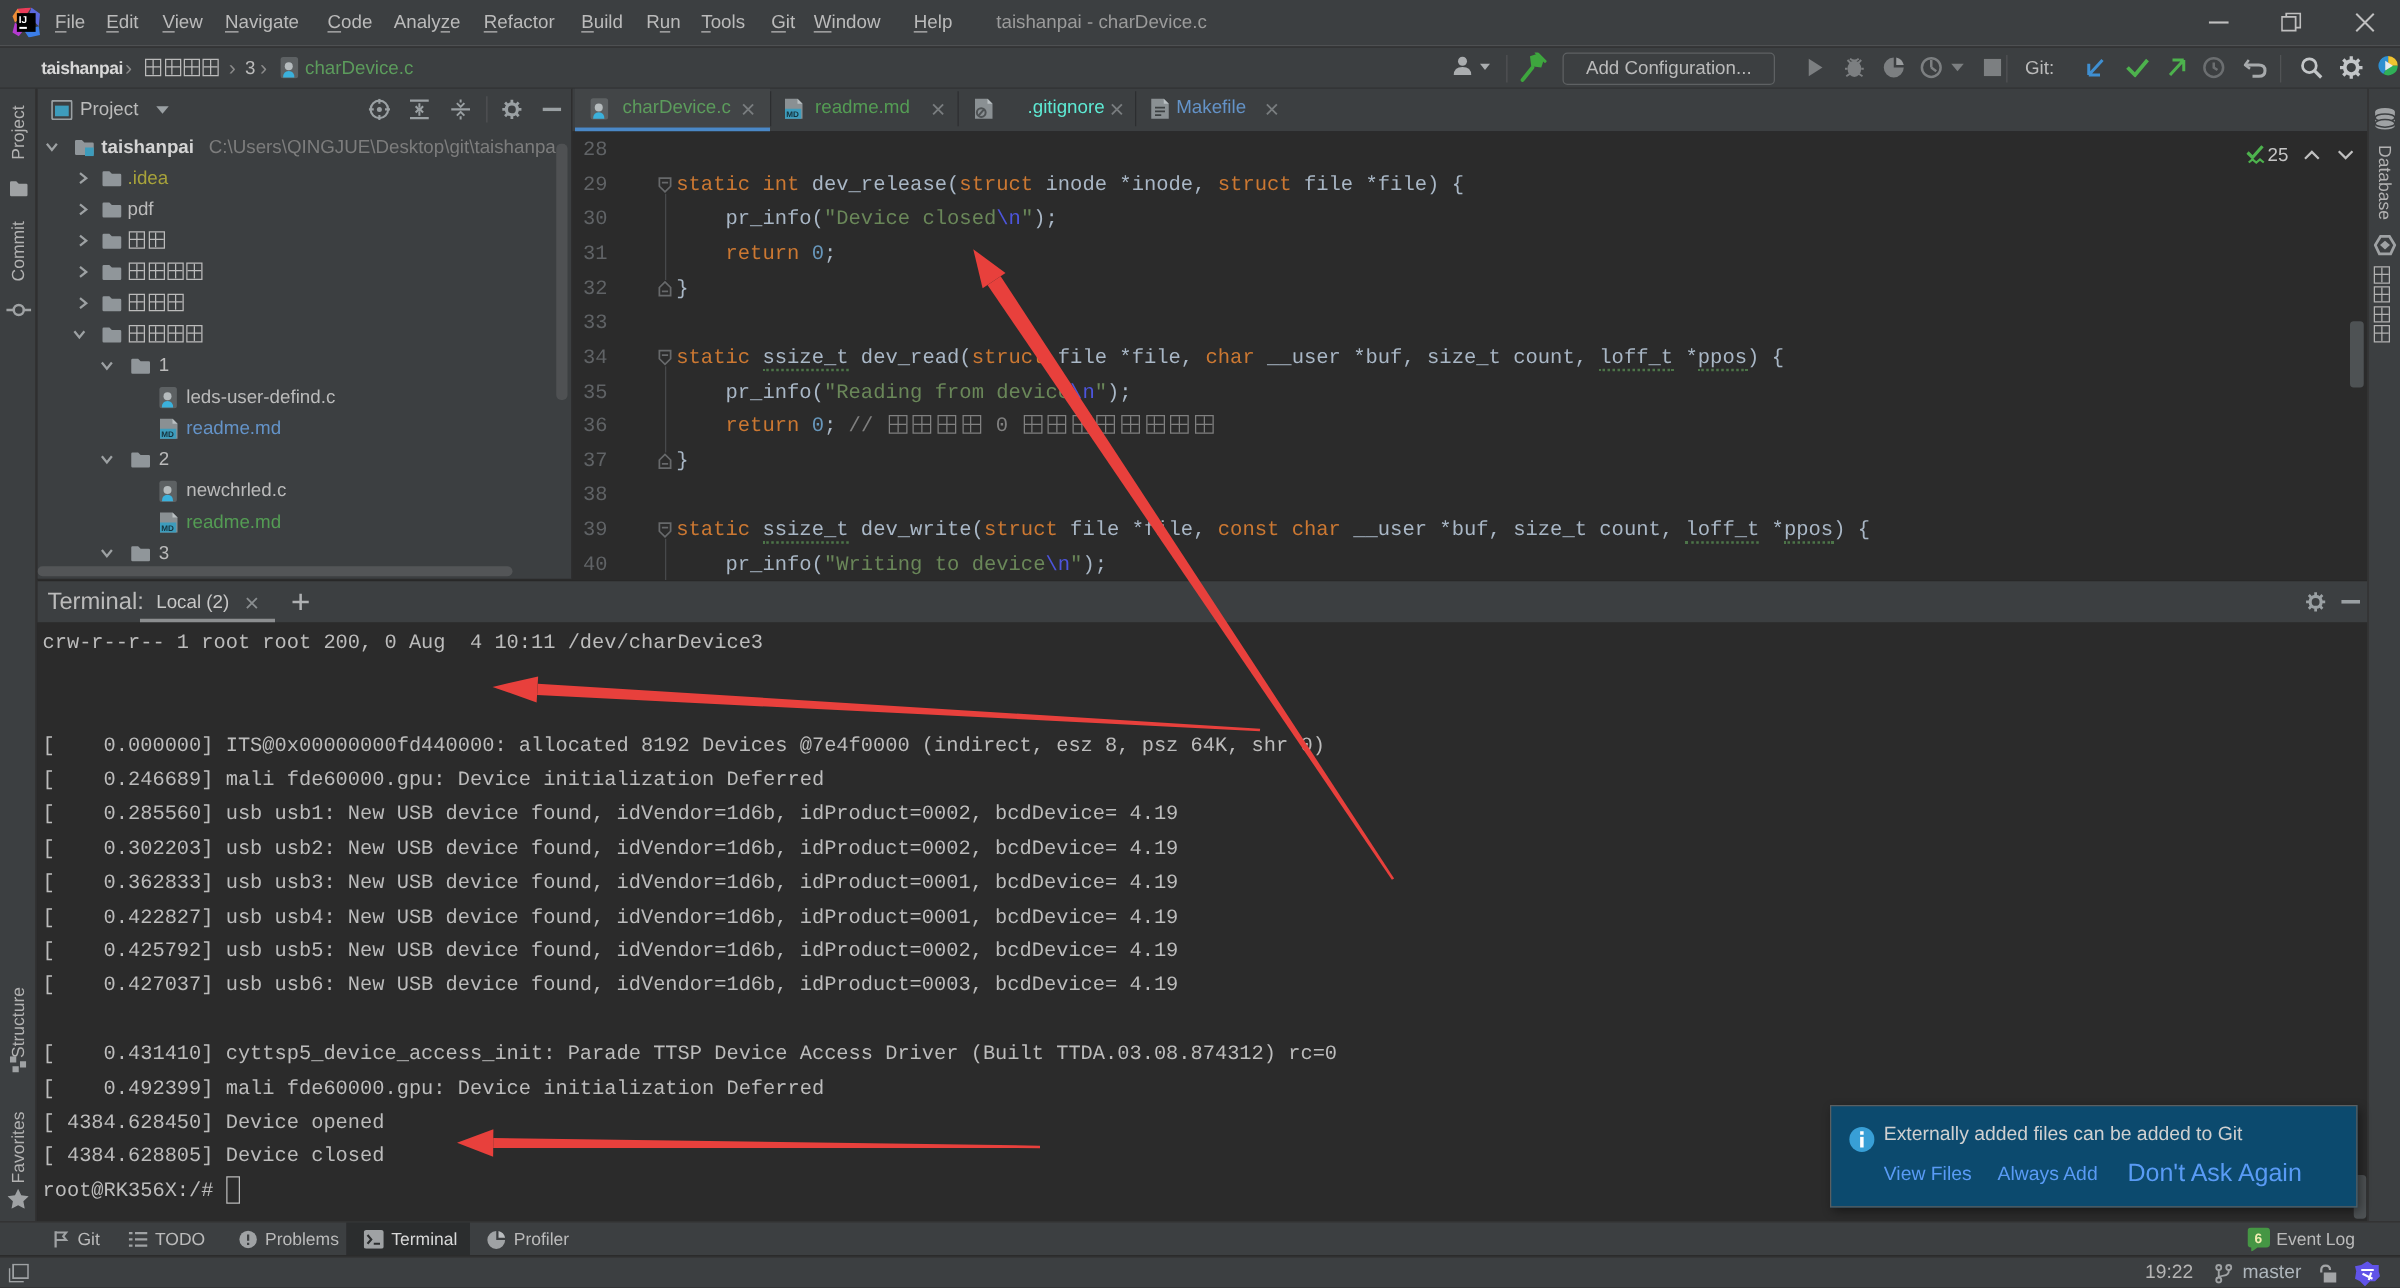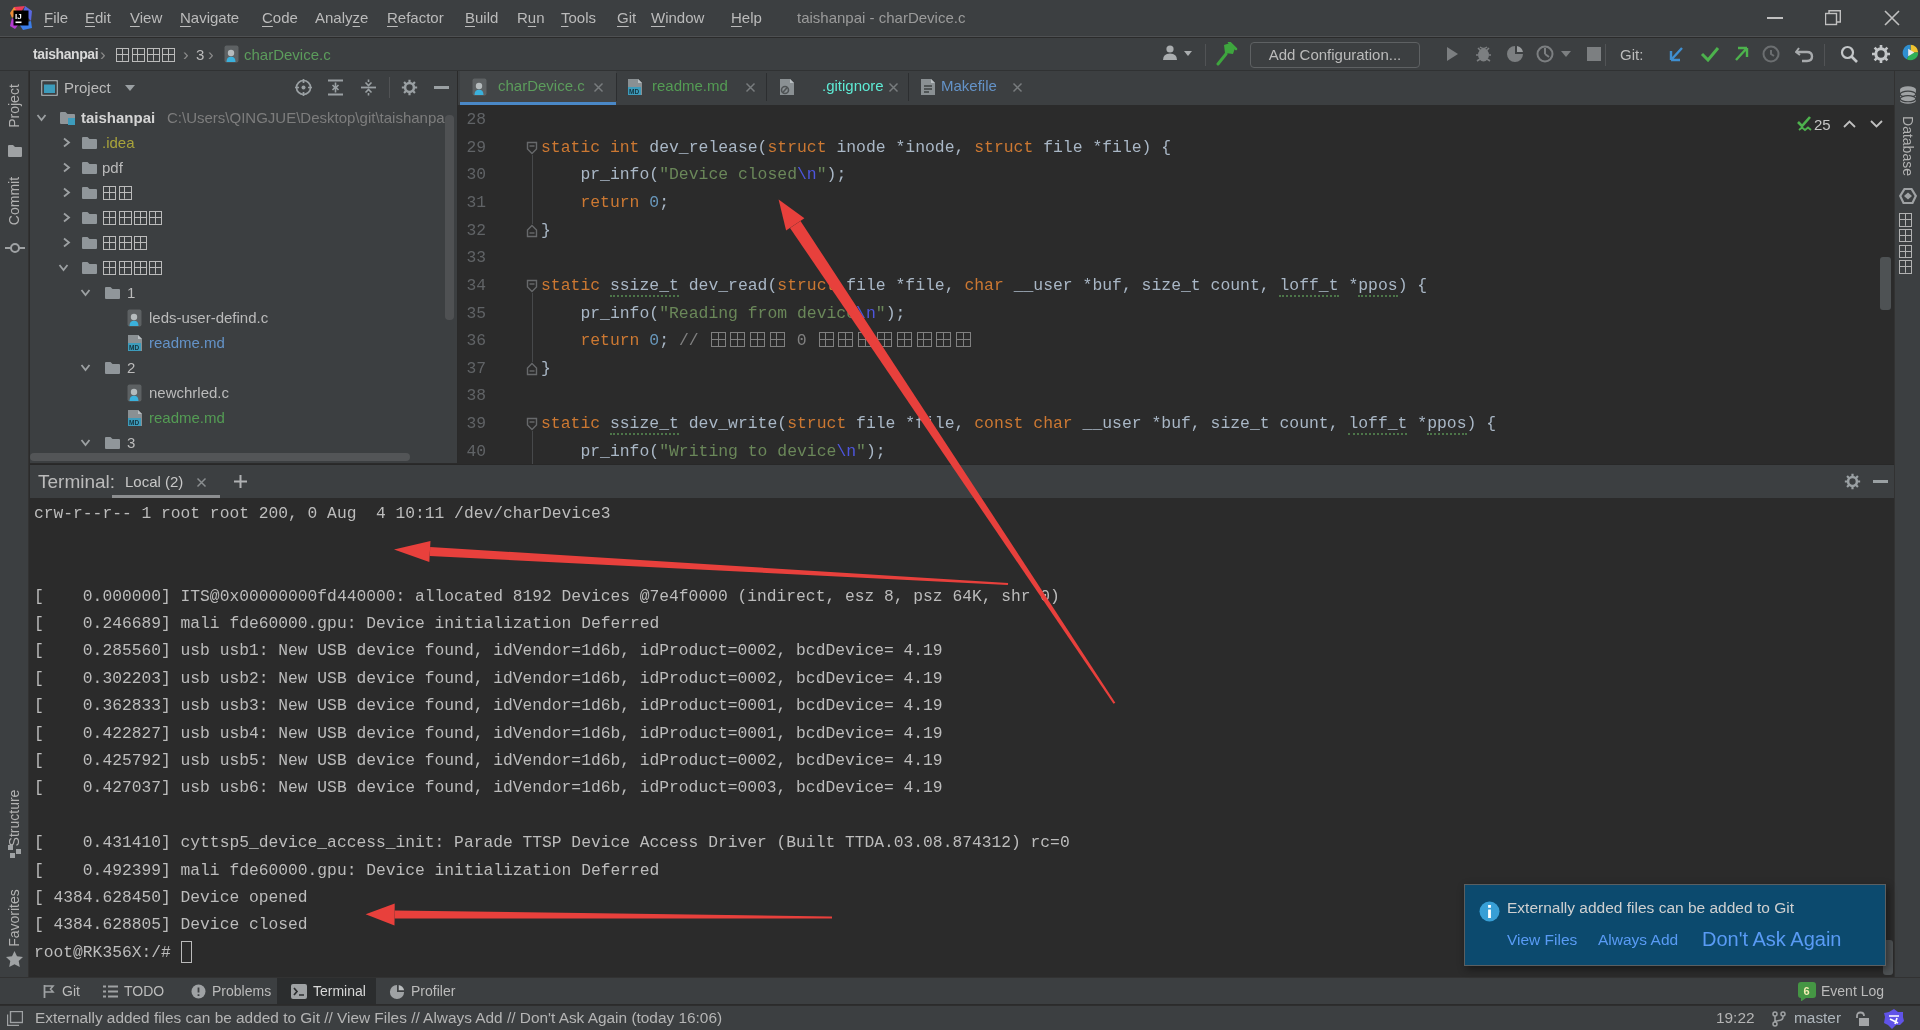--- a/index.html
+++ b/index.html
@@ -555,21 +555,20 @@
       <path d="M3 0 L15 0 Q18 0 18 3 L18 13 Q18 16 15 16 L8 16 L3 19.5 L3 16 Q0 16 0 13 L0 3 Q0 0 3 0 Z" fill="#459644"></path>
       <text x="5.5" y="12.5" font-family="Liberation Sans" font-size="11" font-weight="bold" fill="#f3edb2">6</text>
     </svg>
     <div class="twbtn" style="left:1821px">Event Log</div>
   </div>
   <div class="abs" id="statusbar">
     <svg class="abs" style="left:7px;top:5px" width="16" height="15" viewBox="0 0 16 15">
       <rect x="3.5" y="0.5" width="12" height="11" fill="none" stroke="#9fa2a4" stroke-width="1.4"></rect>
       <path d="M0.5 3.5 L0.5 14.5 L12 14.5" fill="none" stroke="#9fa2a4" stroke-width="1.4"></path>
     </svg>
-    <div class="abs" style="left:35px;top:0;height:25px;line-height:24px">Externally added files can be added to Git // View Files // Always Add // Don't Ask Again (today 16:06)</div>
     <div class="abs" style="left:1716px;top:0;height:25px;line-height:24px">19:22</div>
     <svg class="abs" style="left:1772px;top:5px" width="14" height="16" viewBox="0 0 14 16">
       <circle cx="3" cy="3" r="2" fill="none" stroke="#9fa2a4" stroke-width="1.5"></circle>
       <circle cx="11" cy="3" r="2" fill="none" stroke="#9fa2a4" stroke-width="1.5"></circle>
       <circle cx="3" cy="13" r="2" fill="none" stroke="#9fa2a4" stroke-width="1.5"></circle>
       <path d="M3 5 L3 11 M11 5 L11 6 Q11 9 7 9.5 Q3.5 10 3 11" fill="none" stroke="#9fa2a4" stroke-width="1.5"></path>
     </svg>
     <div class="abs" style="left:1794px;top:0;height:25px;line-height:24px;color:#aeb6bc">master</div>
     <svg class="abs" style="left:1855px;top:5px" width="15" height="16" viewBox="0 0 15 16">
       <rect x="4" y="7" width="10" height="8" fill="#a3a5a7"></rect>

